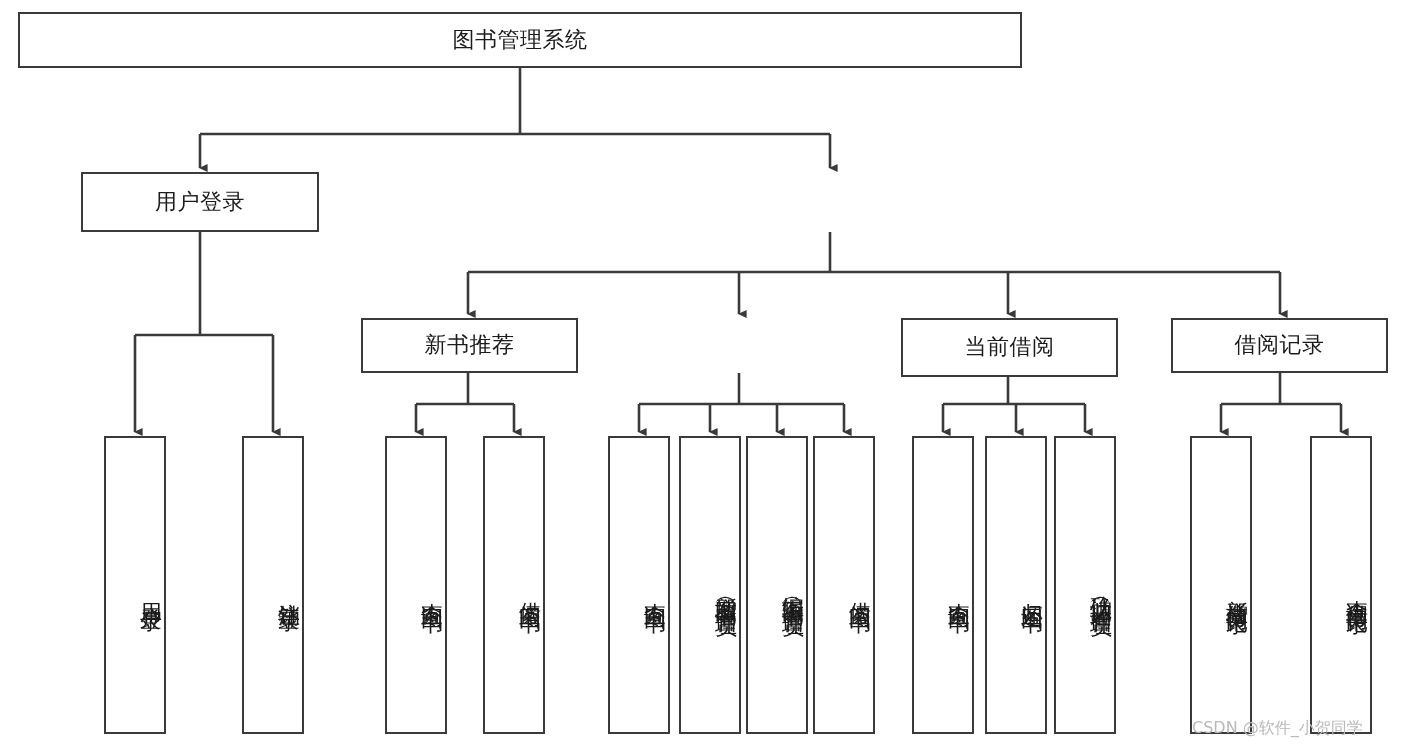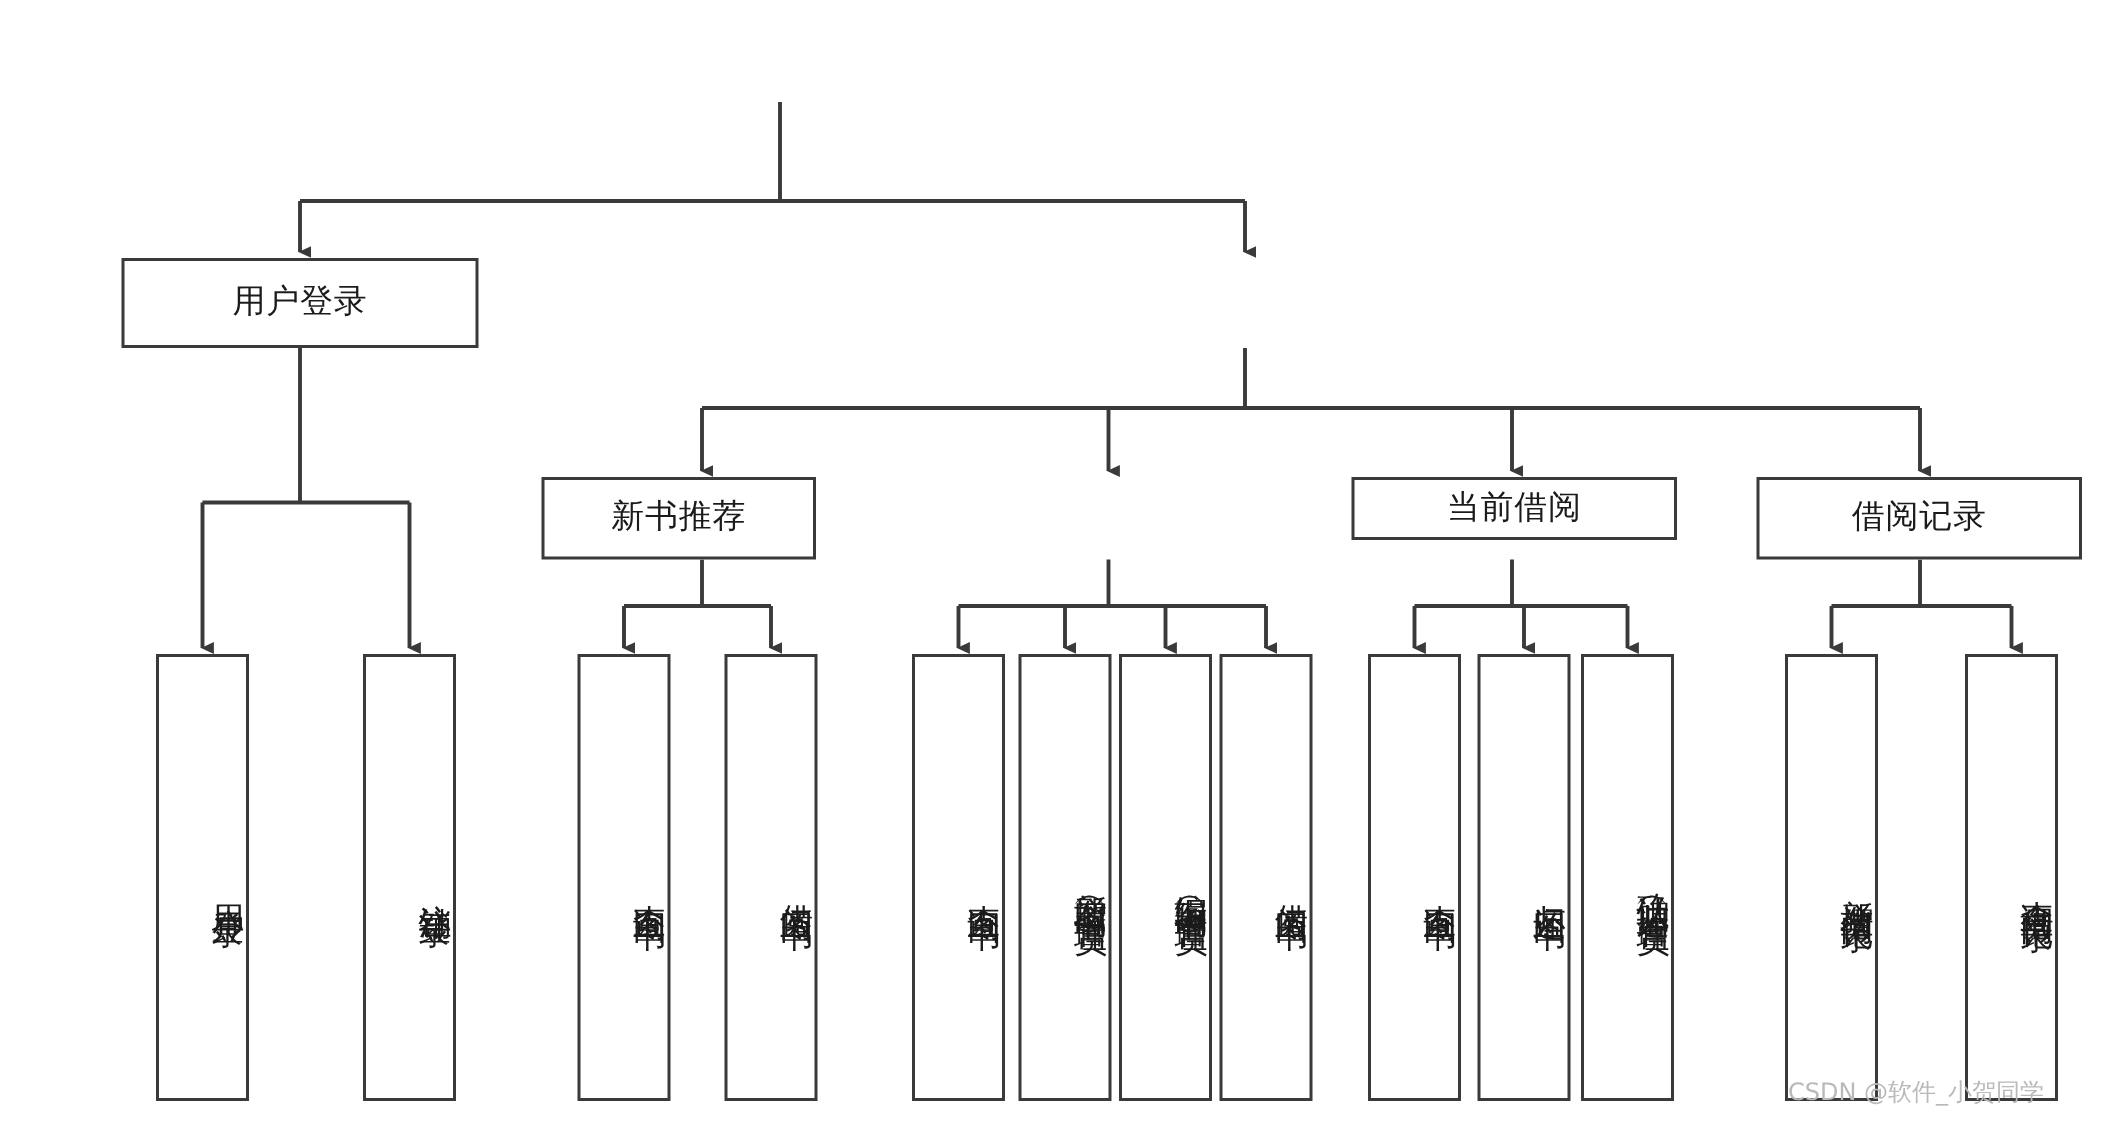--- a/index.html
+++ b/index.html
@@ -111,25 +111,26 @@
       <path d="M1016,404 L1016,432" marker-end="url(#arrow)"></path>
       <path d="M1085,404 L1085,432" marker-end="url(#arrow)"></path>
 
       <path d="M1280,373 L1280,404"></path>
       <path d="M1221,404 L1341,404"></path>
       <path d="M1221,404 L1221,432" marker-end="url(#arrow)"></path>
       <path d="M1341,404 L1341,432" marker-end="url(#arrow)"></path>
     </g>
   </svg>
 
+  <div class="node horiz" id="node-root" style="left: 18px; top: 12px; width: 1004px; height: 56px;">图书管理系统</div>
 
   <div class="node horiz" style="left: 81px; top: 172px; width: 238px; height: 60px;">用户登录</div>
 
-  <div class="node horiz" style="left: 361px; top: 318px; width: 183px; height: 55px;">新书推荐</div>
-  <div class="node horiz" style="left: 901px; top: 318px; width: 217px; height: 42px;">当前借阅</div>
+  <div class="node horiz" style="left: 361px; top: 318px; width: 217px; height: 55px;">新书推荐</div>
+  <div class="node horiz" style="left: 901px; top: 318px; width: 217px; height: 59px;">当前借阅</div>
   <div class="node horiz" style="left: 1171px; top: 318px; width: 217px; height: 55px;">借阅记录</div>
 
   <div class="node vert" style="left: 104px; top: 436px; width: 62px; height: 298px;">用户登录</div>
   <div class="node vert" style="left: 242px; top: 436px; width: 62px; height: 298px;">注销登录</div>
   <div class="node vert" style="left: 385px; top: 436px; width: 62px; height: 298px;">查询图书</div>
   <div class="node vert" style="left: 483px; top: 436px; width: 62px; height: 298px;">借阅图书</div>
   <div class="node vert" style="left: 608px; top: 436px; width: 62px; height: 298px;">查询图书</div>
   <div class="node vert" style="left: 679px; top: 436px; width: 62px; height: 298px;">新增图书（管理员）</div>
   <div class="node vert" style="left: 746px; top: 436px; width: 62px; height: 298px;">编辑图书（管理员）</div>
   <div class="node vert" style="left: 813px; top: 436px; width: 62px; height: 298px;">借阅图书</div>

